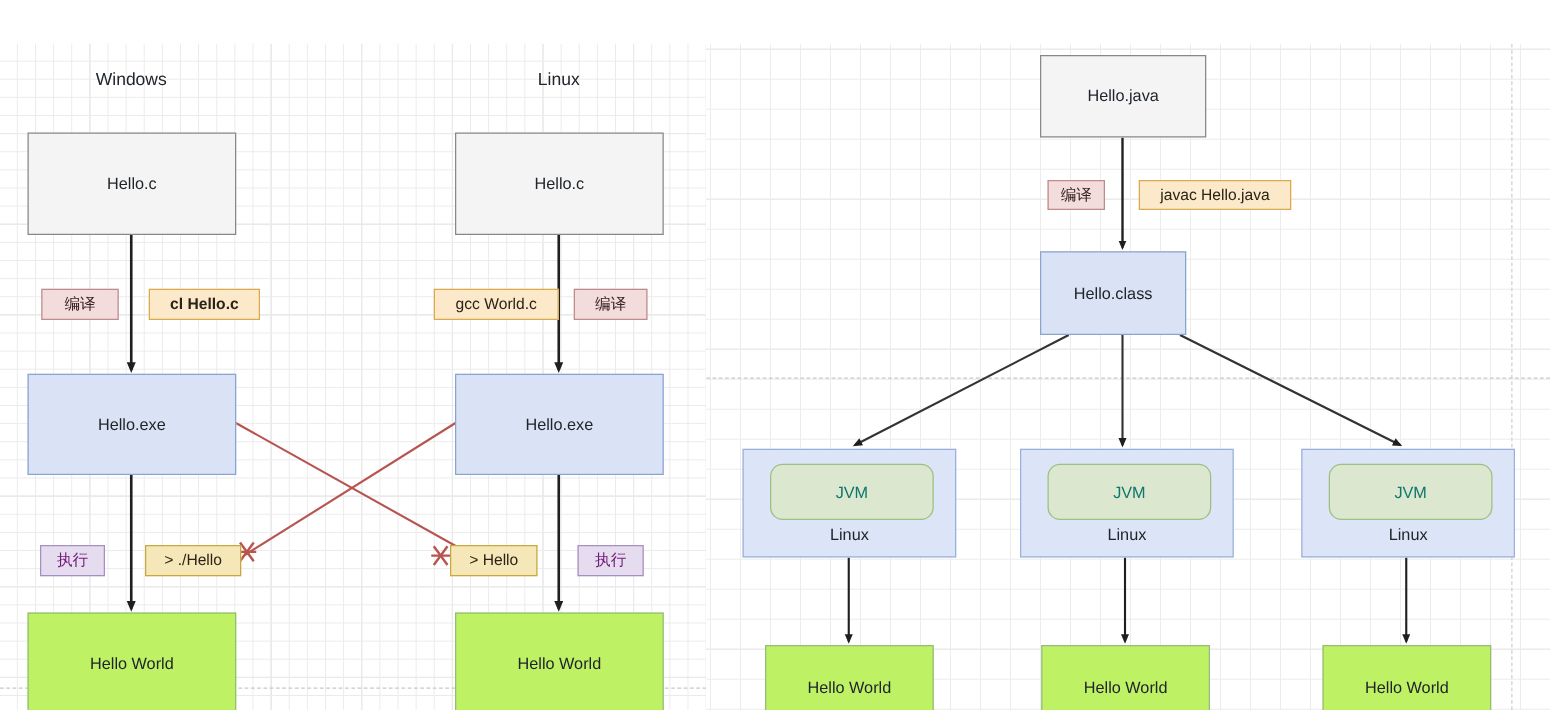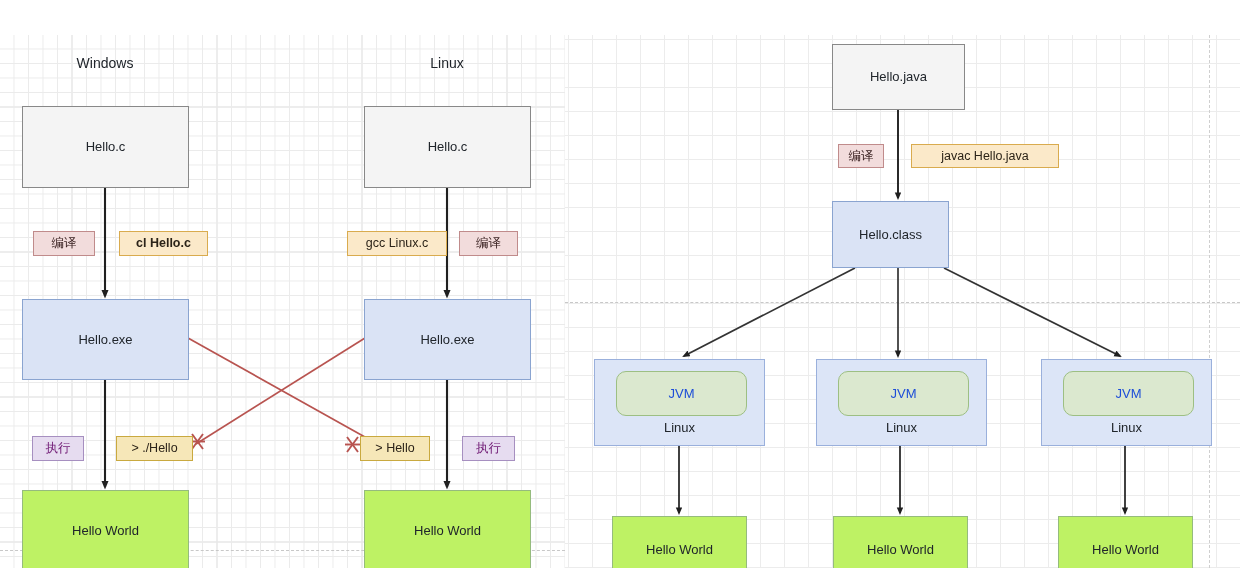--- a/index.html
+++ b/index.html
@@ -105,21 +105,21 @@
   .node-jvm {
     position: absolute;
     box-sizing: border-box;
     background: #dbe8cf;
     border: 1.4px solid #9dbf83;
     border-radius: 10px;
     display: flex;
     align-items: center;
     justify-content: center;
     font-size: 13px;
-    color: #1d4ed8;
+    color: #0f766e;
   }
   .os-label {
     position: absolute;
     width: 100%;
     text-align: center;
     font-size: 13px;
     color: #20252b;
   }
 
   
@@ -240,39 +240,39 @@
 
   <div class="col-title" style="left:45px; top:20px; width:120px;">Windows</div>
   <div class="col-title" style="left:387px; top:20px; width:120px;">Linux</div>
 
   <div class="node node-source" style="left:22px; top:71px; width:167px; height:82px;">Hello.c</div>
   <div class="node node-source" style="left:364px; top:71px; width:167px; height:82px;">Hello.c</div>
 
   <div class="chip chip-compile" style="left:33px; top:196px; width:62px;">编译</div>
   <div class="chip chip-cmd" style="left:119px; top:196px; width:89px;font-weight:bold;">cl Hello.c</div>
 
-  <div class="chip chip-cmd" style="left:347px; top:196px; width:100px;">gcc Linux.c</div>
+  <div class="chip chip-cmd" style="left:347px; top:196px; width:100px;">gcc World.c</div>
   <div class="chip chip-compile" style="left:459px; top:196px; width:59px;">编译</div>
 
   <div class="node node-binary" style="left:22px; top:264px; width:167px; height:81px;">Hello.exe</div>
   <div class="node node-binary" style="left:364px; top:264px; width:167px; height:81px;">Hello.exe</div>
 
   <div class="chip chip-run" style="left:32px; top:401px; width:52px;">执行</div>
   <div class="chip chip-cmd-alt" style="left:116px; top:401px; width:77px;">&gt; ./Hello</div>
 
   <div class="chip chip-cmd-alt" style="left:360px; top:401px; width:70px;">&gt; Hello</div>
   <div class="chip chip-run" style="left:462px; top:401px; width:53px;">执行</div>
 
   <div class="node node-output" style="left:22px; top:455px; width:167px; height:81px;">Hello World</div>
   <div class="node node-output" style="left:364px; top:455px; width:167px; height:81px;">Hello World</div>
 
   <div class="node node-source" style="left:832px; top:9px; width:133px; height:66px;">Hello.java</div>
 
   <div class="chip chip-compile" style="left:838px; top:109px; width:46px; height:24px;">编译</div>
-  <div class="chip chip-cmd" style="left:911px; top:109px; width:148px; height:24px;">javac Hello.java</div>
+  <div class="chip chip-cmd" style="left:911px; top:109px; width:122px; height:24px;">javac Hello.java</div>
 
   <div class="node node-binary" style="left:832px; top:166px; width:117px; height:67px;">Hello.class</div>
 
   <div class="node-os" style="left:594px; top:324px; width:171px; height:87px;">
     <div class="node-jvm" style="left:21px; top:11px; width:131px; height:45px;">JVM</div>
     <div class="os-label" style="top:60px;">Linux</div>
   </div>
   <div class="node node-output" style="left:612px; top:481px; width:135px; height:68px;">Hello World</div>
 
   <div class="node-os" style="left:816px; top:324px; width:171px; height:87px;">

